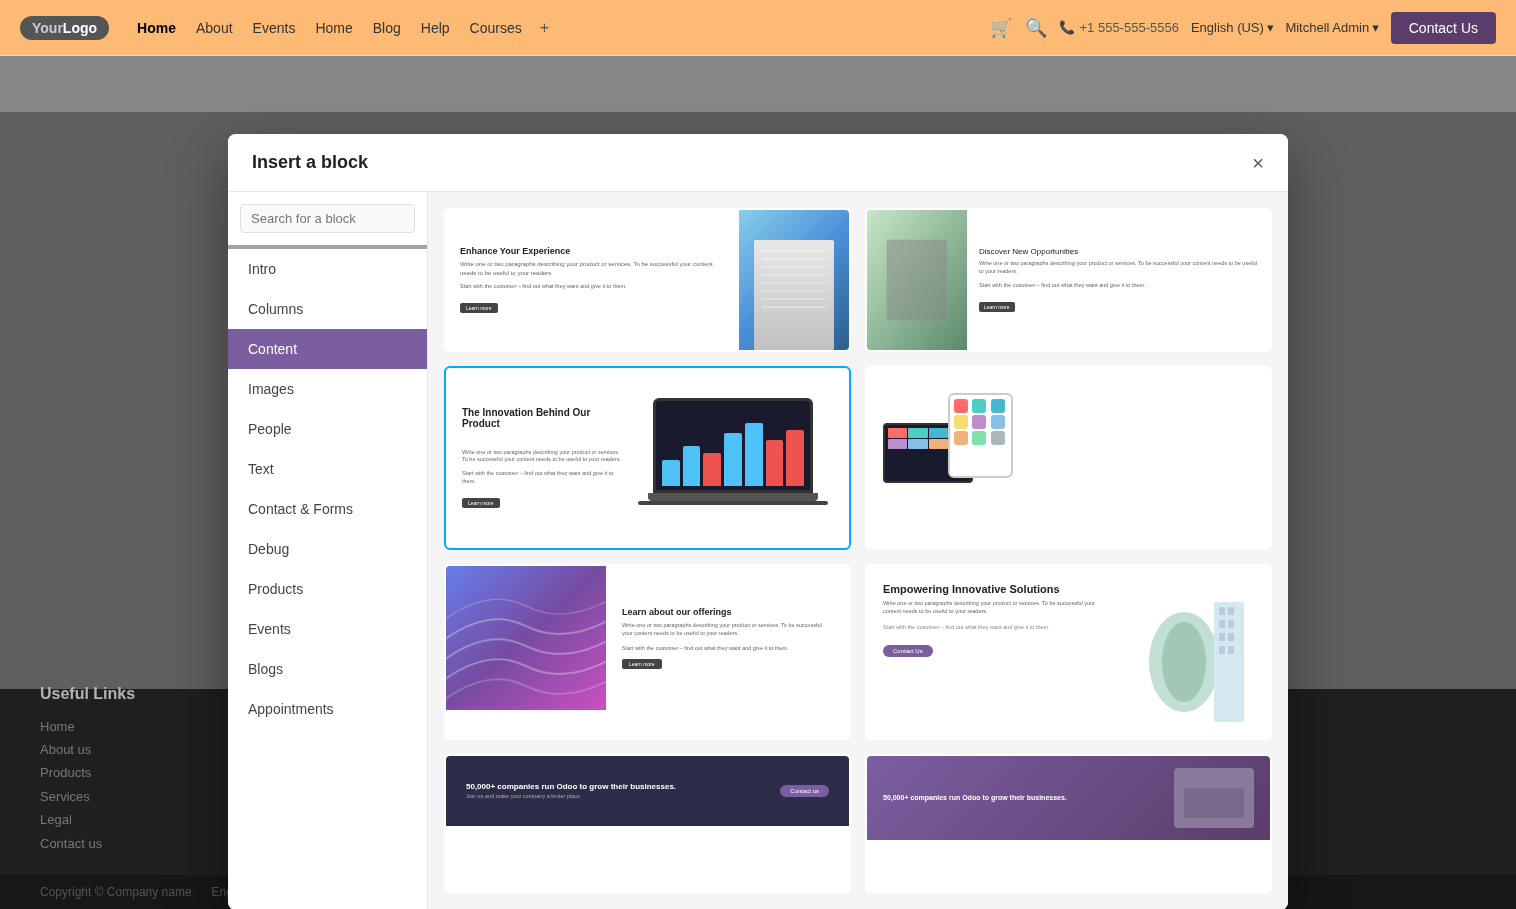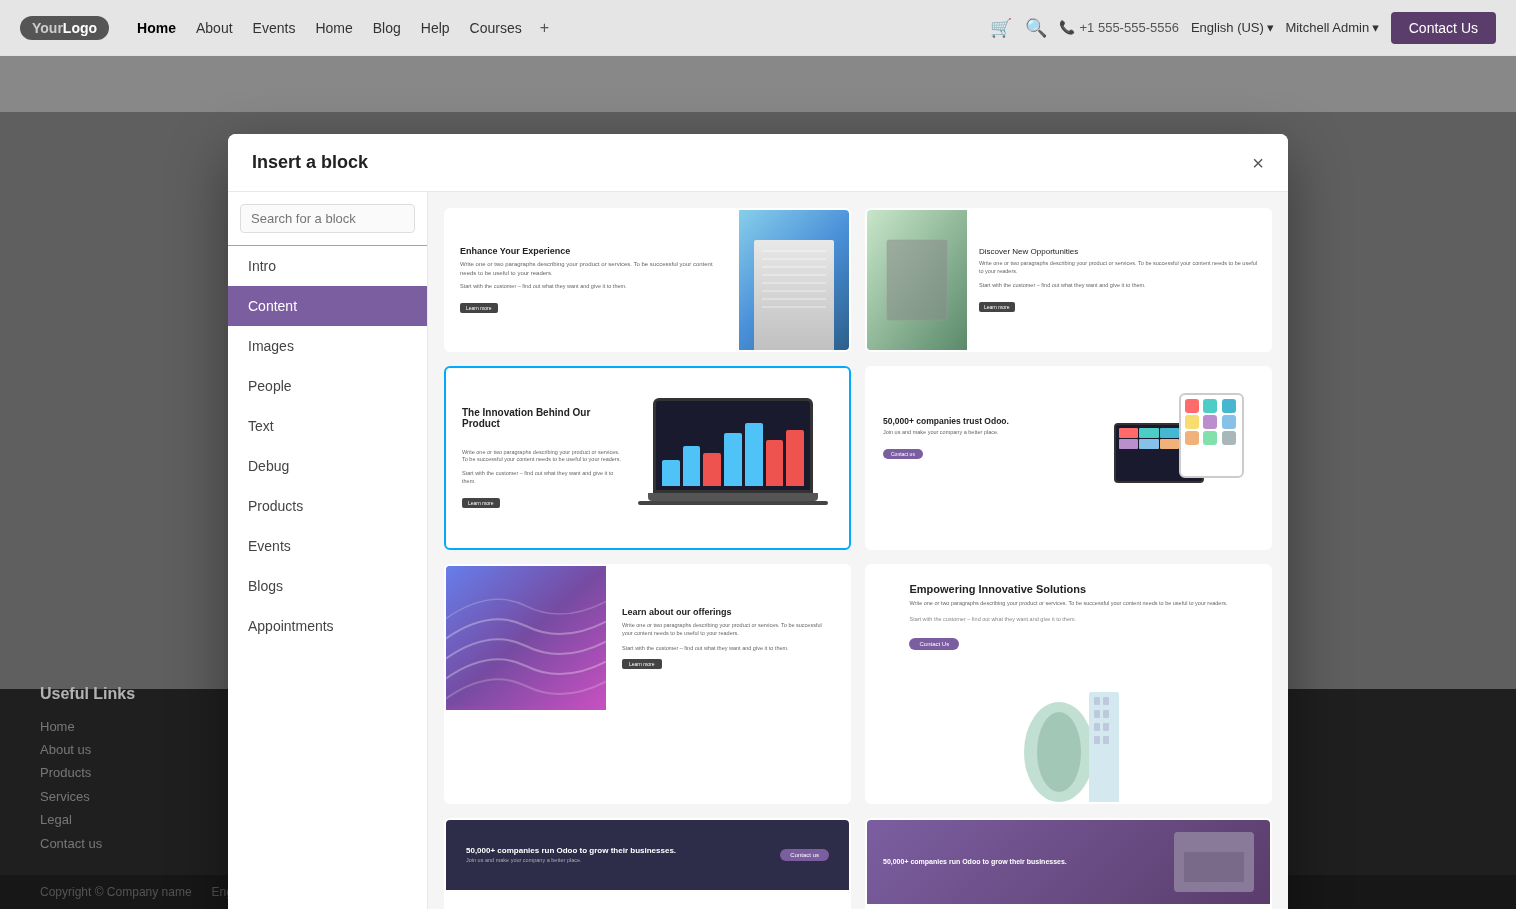--- a/index.html
+++ b/index.html
@@ -1,20 +1,20 @@
 <!DOCTYPE html>
 <html><head>
   <meta charset="utf-8">
   <style>
     * { box-sizing: border-box; margin: 0; padding: 0; }
     body { font-family: -apple-system, BlinkMacSystemFont, 'Segoe UI', sans-serif; background: #888; width: 1516px; min-height: 909px; overflow: hidden; position: relative; }
 
     
     .navbar {
-      background: #e5e5e5;
+      background: #fdba74;
       height: 56px;
       display: flex;
       align-items: center;
       padding: 0 20px;
       gap: 20px;
       border-bottom: 1px solid #e0e0e0;
       position: relative;
       z-index: 10;
     }
     .navbar-logo {
@@ -157,21 +157,21 @@
       width: 200px;
       flex-shrink: 0;
       border-right: 1px solid #e8e8e8;
       background: #fff;
       display: flex;
       flex-direction: column;
       overflow-y: auto;
     }
     .search-box {
       padding: 12px;
-      border-bottom: 1px solid #a3a3a3;
+      border-bottom: 4px solid #a3a3a3;
     }
     .search-box-inner {
       display: flex;
       align-items: center;
       border: 1px solid #ddd;
       border-radius: 4px;
       padding: 6px 10px;
       gap: 6px;
       background: #fafafa;
     }
@@ -455,25 +455,24 @@
       border-radius: 2px;
       padding: 2px 7px;
       font-size: 5px;
       cursor: pointer;
       width: fit-content;
     }
 
     
     .card6-inner {
       display: flex;
-      align-items: center;
+      align-items: flex-start;
       padding: 16px;
       gap: 22px;
       min-height: 170px;
-      flex-direction: column;
     }
     .card6-left { flex: 1; }
     .card6-left h2 { font-size: 11px; font-weight: 700; color: #222; margin-bottom: 4px; line-height: 1.3; }
     .card6-left p { font-size: 5.5px; color: #666; line-height: 1.4; margin-bottom: 8px; }
     .card6-btn {
       background: #7b5ea0;
       color: #fff;
       border: none;
       border-radius: 10px;
       padding: 3px 10px;
@@ -581,24 +580,26 @@
       <div class="modal-body">
 
         <div class="sidebar">
           <div class="search-box">
             <div class="search-box-inner">
               <input type="text" placeholder="Search for a block" style="">
 
             </div>
           </div>
           <div class="sidebar-item">Intro</div>
+          <div class="sidebar-item">Columns</div>
           <div class="sidebar-item active">Content</div>
           <div class="sidebar-item">Images</div>
           <div class="sidebar-item">People</div>
           <div class="sidebar-item">Text</div>
+          <div class="sidebar-item">Contact &amp; Forms</div>
           <div class="sidebar-item">Debug</div>
           <div class="sidebar-item">Products</div>
           <div class="sidebar-item">Events</div>
           <div class="sidebar-item">Blogs</div>
           <div class="sidebar-item">Appointments</div>
         </div>
 
         <div class="content-grid">
 
           <div class="block-card">
@@ -662,25 +663,20 @@
                   </div>
                   <div class="laptop-base"></div>
                   <div class="laptop-foot"></div>
                 </div>
               </div>
             </div>
           </div>
 
           <div class="block-card">
             <div class="card4-inner">
-              <div class="card4-left">
-                <h3>50,000+ companies trust Odoo.</h3>
-                <p>Join us and make your company a better place.</p>
-                <button class="card4-btn">Contact us</button>
-              </div>
               <div class="card4-right">
                 <div class="tablet-mockup">
 
                   <div class="laptop-small">
                     <div style="padding:3px;display:grid;grid-template-columns:1fr 1fr 1fr 1fr;gap:1px;">
                       <div style="height:10px;background:#ff6b6b;border-radius:1px;"></div>
                       <div style="height:10px;background:#4ecdc4;border-radius:1px;"></div>
                       <div style="height:10px;background:#45b7d1;border-radius:1px;"></div>
                       <div style="height:10px;background:#f7dc6f;border-radius:1px;"></div>
                       <div style="height:10px;background:#bb8fce;border-radius:1px;"></div>

